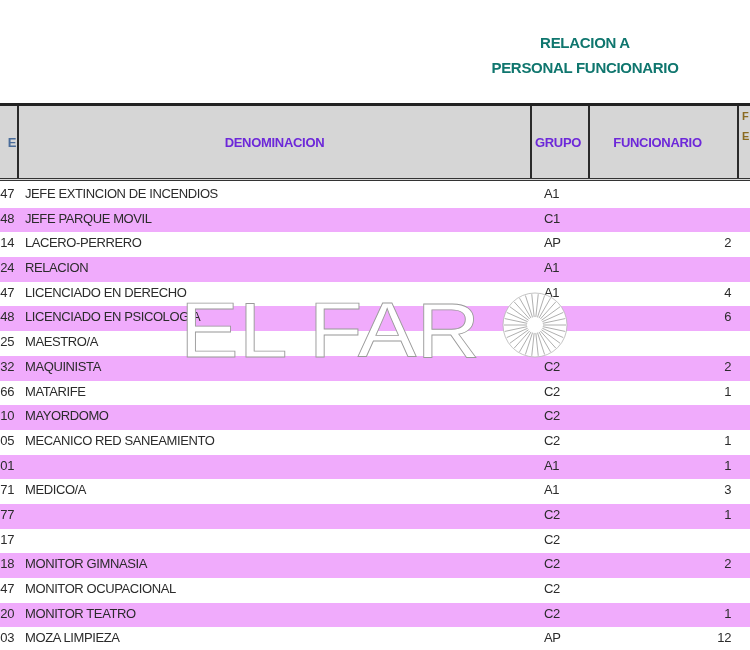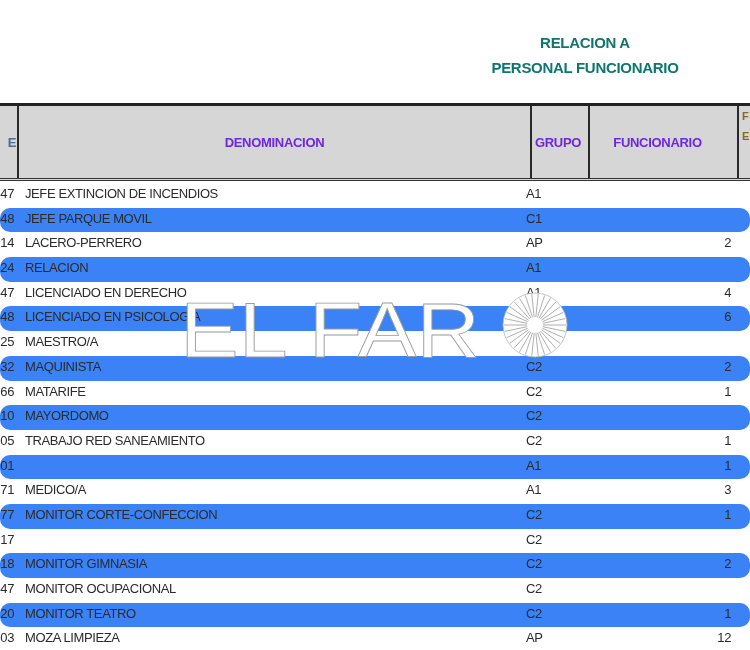--- a/index.html
+++ b/index.html
@@ -28,25 +28,25 @@
     .h-code { left: 0; width: 18px; justify-content: flex-end; padding-right: 2px; color: #4a6c9a; }
     .h-den  { left: 17px; width: 513px; }
     .h-grp  { left: 530px; width: 54px; }
     .h-fun  { left: 588px; width: 137px; }
     .h-next { left: 737px; width: 13px; justify-content: flex-start; padding-left: 3px; font-size: 11px; line-height: 20px; color: #8a6a20; flex-direction: column; align-items: flex-start; }
     .rows { position: absolute; left: 0; top: 183px; width: 750px; }
     .row {
       position: relative; height: 24.7px; width: 750px;
       font-size: 13px; color: #2b2b2b; letter-spacing: -0.4px;
     }
-    .row.alt { background: #3b82f6; border-radius: 10px; }
+    .row.alt { background: #f0abfc; }
     .row span { position: absolute; top: 3px; white-space: nowrap; }
     .c-code { left: -4px; width: 18px; text-align: right; }
     .c-den { left: 25px; }
-    .c-grp { left: 526px; }
+    .c-grp { left: 544px; }
     .c-fun { left: 600px; width: 131px; text-align: right; }
     .watermark {
       position: absolute; left: 180px; top: 285px; height: 80px; width: 420px;
       pointer-events: none;
     }
   </style>
 </head>
 <body>
 
 <div class="title-block">
@@ -121,38 +121,37 @@
       <span class="c-fun">1</span>
     </div>
     <div class="row alt">
       <span class="c-code">10</span>
       <span class="c-den">MAYORDOMO</span>
       <span class="c-grp">C2</span>
       <span class="c-fun"></span>
     </div>
     <div class="row">
       <span class="c-code">05</span>
-      <span class="c-den">TRABAJO RED SANEAMIENTO</span>
+      <span class="c-den">MECANICO RED SANEAMIENTO</span>
       <span class="c-grp">C2</span>
       <span class="c-fun">1</span>
     </div>
     <div class="row alt">
       <span class="c-code">01</span>
       <span class="c-grp">A1</span>
       <span class="c-fun">1</span>
     </div>
     <div class="row">
       <span class="c-code">71</span>
       <span class="c-den">MEDICO/A</span>
       <span class="c-grp">A1</span>
       <span class="c-fun">3</span>
     </div>
     <div class="row alt">
       <span class="c-code">77</span>
-      <span class="c-den">MONITOR CORTE-CONFECCION</span>
       <span class="c-grp">C2</span>
       <span class="c-fun">1</span>
     </div>
     <div class="row">
       <span class="c-code">17</span>
       <span class="c-grp">C2</span>
       <span class="c-fun"></span>
     </div>
     <div class="row alt">
       <span class="c-code">18</span>

